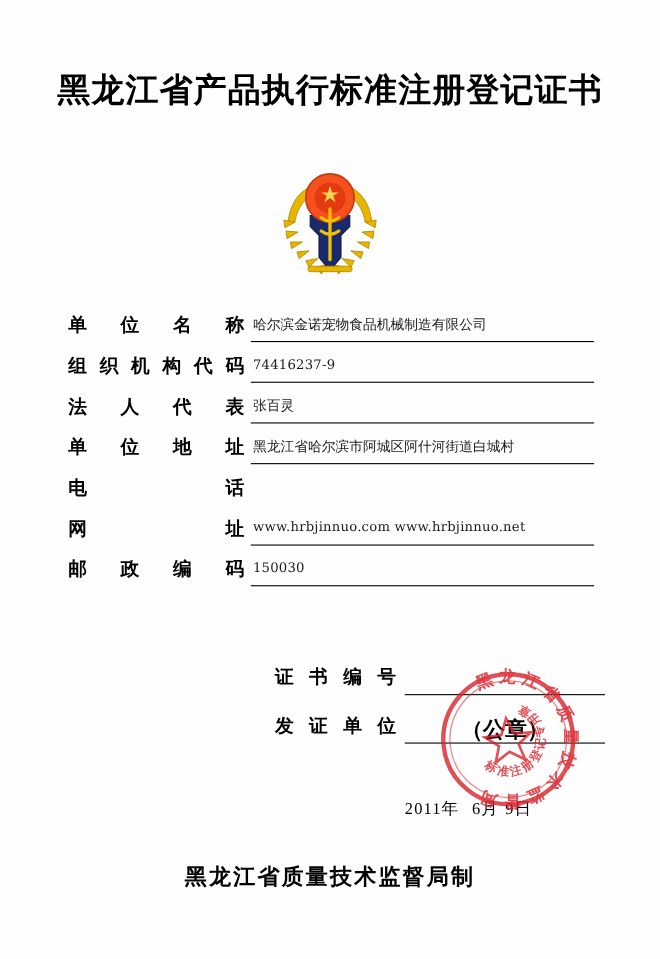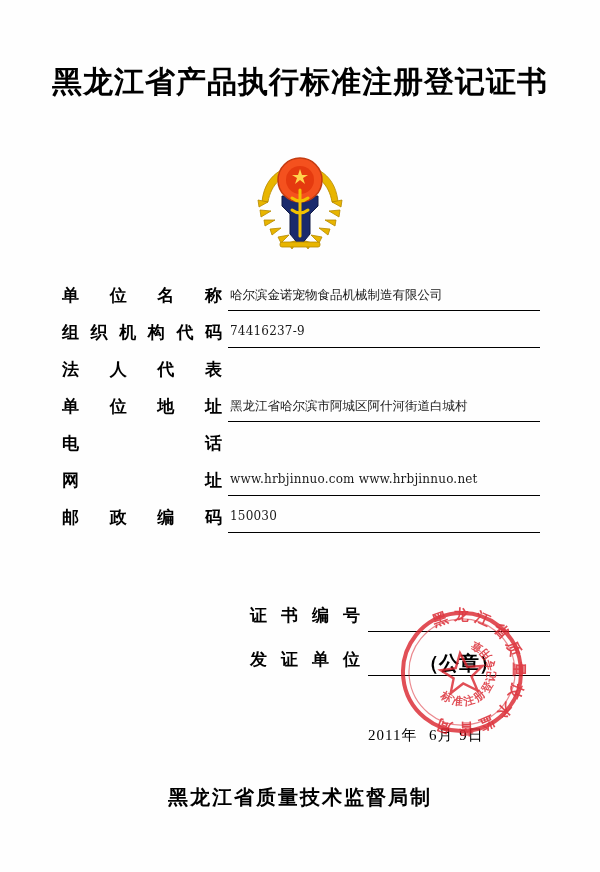--- a/index.html
+++ b/index.html
@@ -225,20 +225,21 @@
       <div class="field-value latin">74416237-9</div>
     </div>
 
     <div class="field-row">
       <div class="field-label">
         <span>法</span>
         <span>人</span>
         <span>代</span>
         <span>表</span>
       </div>
+      <div class="field-value small">张百灵</div>
     </div>
 
     <div class="field-row">
       <div class="field-label">
         <span>单</span>
         <span>位</span>
         <span>地</span>
         <span>址</span>
       </div>
       <div class="field-value small">黑龙江省哈尔滨市阿城区阿什河街道白城村</div>

